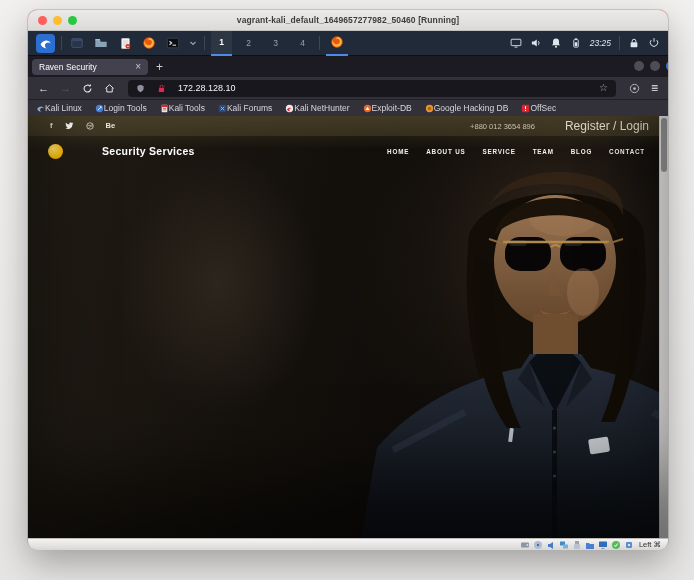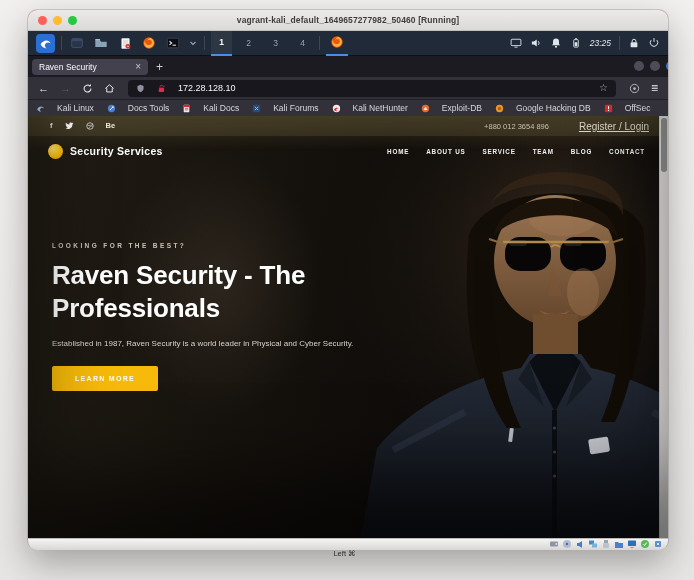--- a/index.html
+++ b/index.html
@@ -51,62 +51,62 @@
   .navglyph{font-size:11px;color:#ededf0;line-height:11px;}
   .navglyph.dim{color:#5c5b66;}
   .url-field{flex:1;height:17px;background:#18171e;border-radius:4px;display:flex;align-items:center;
       padding:0 8px;box-sizing:border-box;gap:12px;margin:0 2px;}
   .url-text{font-size:9px;color:#f5f5f8;flex:1;}
   .star{font-size:10px;color:#b1b1b9;line-height:10px;}
   .menu-ham{font-size:12px;color:#ededf0;line-height:12px;}
 
   .ff-bookmarks{position:absolute;left:0;top:68px;width:640px;height:17px;background:#32313a;
       border-top:1px solid rgba(0,0,0,.35);display:flex;align-items:center;padding:0 8px;box-sizing:border-box;gap:13px;}
-  .bm{display:flex;align-items:center;gap:12px;}
+  .bm{display:flex;align-items:center;gap:0;}
   .bm-label{font-size:8.5px;color:#d7d7db;white-space:nowrap;}
 
   
   .page{position:absolute;left:0;top:85px;width:640px;height:422px;overflow:hidden;
       background:
         radial-gradient(260px 300px at 78% 36%,rgba(122,92,58,.16),rgba(0,0,0,0) 70%),
         linear-gradient(180deg,rgba(84,75,46,.55) 0,rgba(84,75,46,0) 34px),
         linear-gradient(100deg,#221d15 0%,#16120d 35%,#0c0a09 70%,#0f0d0c 100%);}
   .page::after{content:"";position:absolute;inset:0;box-shadow:inset 0 -60px 80px rgba(0,0,0,.55);pointer-events:none;}
   .blob{position:absolute;left:55px;top:30px;width:270px;height:392px;
       background:radial-gradient(50% 45% at 50% 35%,rgba(46,39,30,.92),rgba(10,8,6,0) 75%);}
   .officer{position:absolute;left:295px;top:0;width:336px;height:422px;}
 
   .site-topbar{position:absolute;left:0;top:0;width:631px;height:20px;background:rgba(112,102,62,.26);
       display:flex;align-items:center;padding:0 10px 0 22px;box-sizing:border-box;}
   .socials{display:flex;align-items:center;gap:12px;}
   .soc{color:#efece4;font-size:7.5px;font-weight:bold;line-height:8px;}
   .tb-right{margin-left:auto;display:flex;align-items:center;gap:30px;}
   .phone{font-size:7.5px;color:#c9c3b4;}
-  .auth{font-size:10px;color:#ded9cc;text-decoration:underline;}
+  .auth{font-size:12px;color:#ded9cc;}
 
   .site-nav{position:absolute;left:0;top:20px;width:631px;height:30px;display:flex;align-items:center;
-      padding:0 14px 0 20px;box-sizing:border-box;}
+      padding:0 14px 0 20px;box-sizing:border-box;gap:32px;}
   .logo-dot{width:15px;height:15px;border-radius:50%;background:radial-gradient(circle at 35% 30%,#ffe27a,#fec107 55%,#e89a00);}
   .brand{margin-left:7px;font-size:10.5px;font-weight:bold;color:#fff;letter-spacing:.3px;}
   .nav-items{margin-left:auto;display:flex;gap:17px;}
   .nav-item{font-size:6.3px;font-weight:bold;color:#f2f2ef;letter-spacing:.8px;}
 
   .hero-copy{position:absolute;left:24px;top:126px;width:340px;}
   .kicker{font-size:6.5px;letter-spacing:2.4px;color:#c9c2b4;font-weight:bold;margin-bottom:10px;}
   .h1{font-size:26px;line-height:33px;font-weight:bold;color:#fff;letter-spacing:-.2px;}
   .desc{margin-top:14px;font-size:8px;color:#d6d2ca;white-space:nowrap;}
   .cta{display:inline-block;margin-top:18px;background:#f6ba0a;color:#fff;font-size:7px;font-weight:bold;
       letter-spacing:1.3px;padding:9px 23px;border-radius:2px;}
 
   .scroll{position:absolute;right:0;top:0;width:9px;height:422px;background:#f1efee;border-left:1px solid #d9d7d5;box-sizing:border-box;}
   .thumb{position:absolute;top:2px;left:1px;width:6px;height:54px;border-radius:3px;background:#9b9b9b;}
 
   
   .vbox-status{height:12px;border-radius:0 0 9px 9px;background:linear-gradient(#f5f4f3,#d9d7d5);
-      border-top:1px solid #bdbbb9;display:flex;align-items:center;box-sizing:border-box;flex-direction:column;}
+      border-top:1px solid #bdbbb9;display:flex;align-items:center;box-sizing:border-box;}
   .vicons{margin-left:auto;display:flex;align-items:center;gap:3px;margin-right:5px;}
   .vicons svg{display:block;}
   .hostkey{font-size:7.5px;color:#2e2e2e;margin-right:7px;white-space:nowrap;}
 </style>
 </head>
 <body>
 
 <div id="stage">
   <div class="mac-window">
 
@@ -258,29 +258,29 @@
           <svg width="9" height="9" viewBox="0 0 16 16">
               <path d="M2 9c4-6.5 10.5-5.5 12.5-1-3.2-2.2-6.5-1-7.3 2 0 2 1.1 3.2 2.3 4.2-3.2-.2-6.3-2.2-7.5-5.2z" fill="#8fa8bd"></path>
             </svg>
           <span class="bm-label">Kali Linux</span>
         </span>
         <span class="bm">
           <svg width="9" height="9" viewBox="0 0 16 16">
               <circle cx="8" cy="8" r="6.5" fill="#4a7fd0"></circle>
               <path d="M5 11l6-6M9 5h2v2" stroke="#fff" stroke-width="1.4" fill="none"></path>
             </svg>
-          <span class="bm-label">Docs Tools</span>
+          <span class="bm-label">Login Tools</span>
         </span>
         <span class="bm">
           <svg width="9" height="9" viewBox="0 0 16 16">
               <rect x="3" y="1.5" width="10" height="13" rx="1" fill="#e8e8e8"></rect>
               <rect x="3" y="1.5" width="10" height="4" fill="#d8262c"></rect>
               <path d="M5 8h6M5 10.5h6" stroke="#c04040" stroke-width="1.2"></path>
             </svg>
-          <span class="bm-label">Kali Docs</span>
+          <span class="bm-label">Kali Tools</span>
         </span>
         <span class="bm">
           <svg width="9" height="9" viewBox="0 0 16 16">
               <rect x="1.5" y="1.5" width="13" height="13" rx="2" fill="#274a7a"></rect>
               <path d="M5 5l6 6M11 5l-6 6" stroke="#9fc3ee" stroke-width="1.6"></path>
             </svg>
           <span class="bm-label">Kali Forums</span>
         </span>
         <span class="bm">
           <svg width="9" height="9" viewBox="0 0 16 16">
@@ -388,29 +388,20 @@
           <span class="nav-items">
             <span class="nav-item">HOME</span>
             <span class="nav-item">ABOUT US</span>
             <span class="nav-item">SERVICE</span>
             <span class="nav-item">TEAM</span>
             <span class="nav-item">BLOG</span>
             <span class="nav-item">CONTACT</span>
           </span>
         </div>
 
-        <div class="hero-copy">
-          <div class="kicker">LOOKING FOR THE BEST?</div>
-          <div class="h1">
-            <span style="display:block">Raven Security - The</span>
-            <span style="display:block">Professionals</span>
-          </div>
-          <div class="desc">Established in 1987, Raven Security is a world leader in Physical and Cyber Security.</div>
-          <span class="cta">LEARN MORE</span>
-        </div>
 
         <div class="scroll">
           <div class="thumb"></div>
         </div>
       </div>
     </div>
 
     <div class="vbox-status">
       <span class="vicons">
         <svg width="10" height="10" viewBox="0 0 10 10">

